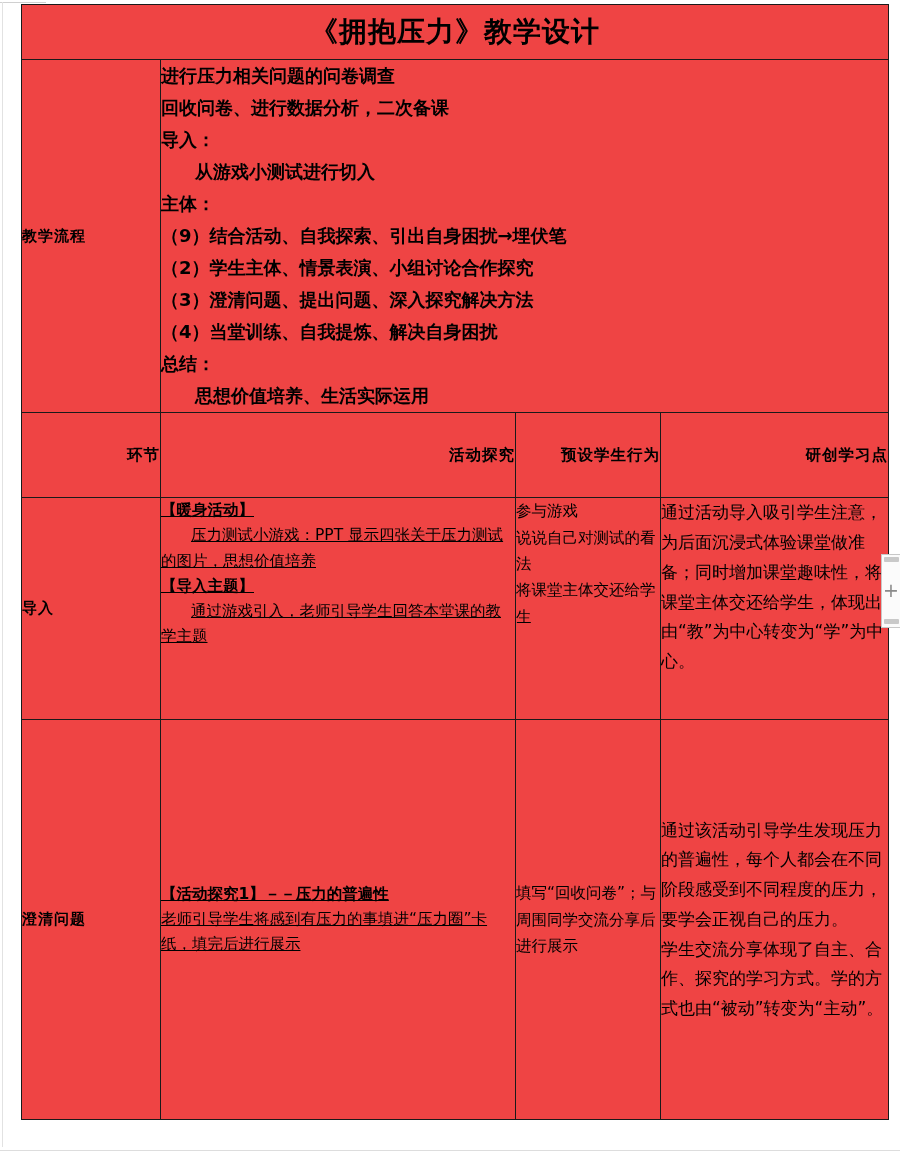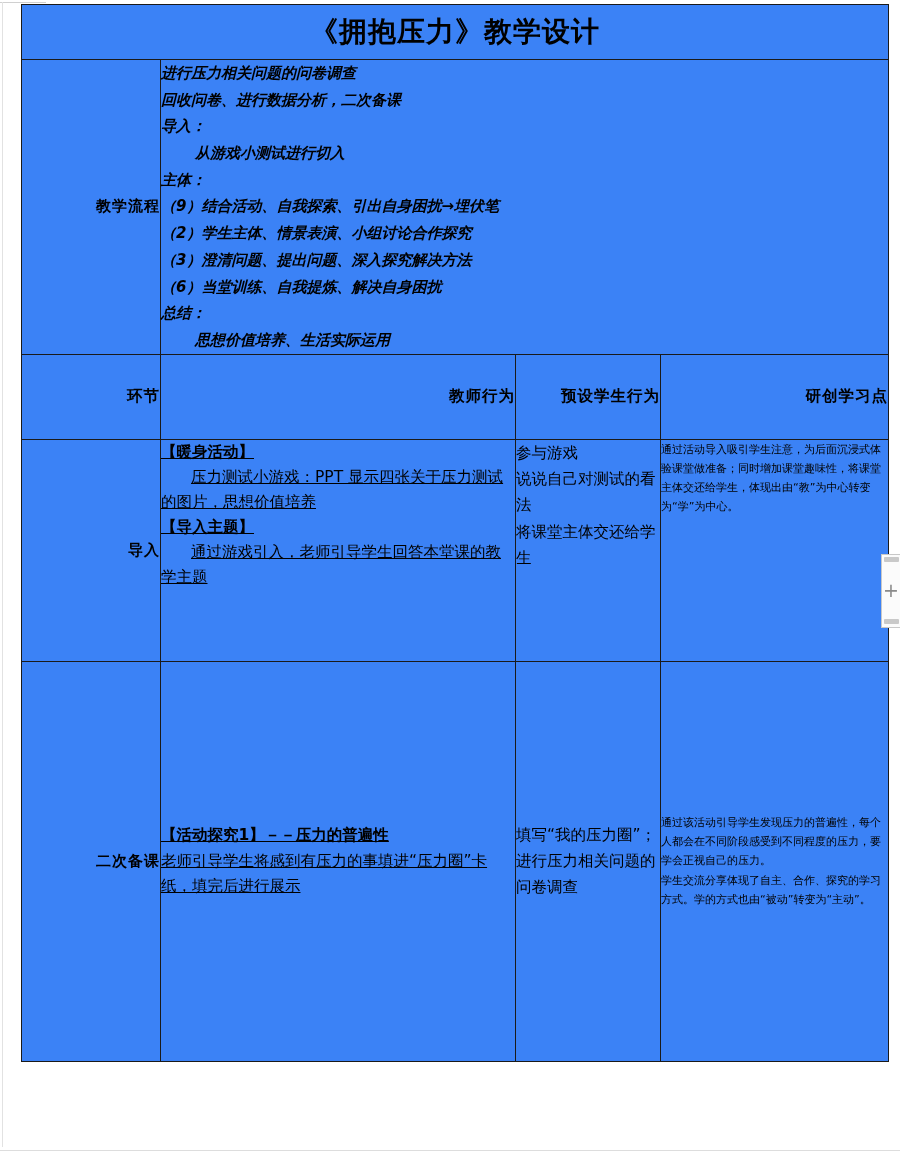--- a/index.html
+++ b/index.html
@@ -48,21 +48,21 @@
     left: 21px;
     top: 4px;
     width: 867px;
     border-collapse: collapse;
     table-layout: fixed;
   }
   .doc-table td {
     border: 1.6px solid #1a1a1a;
     padding: 0;
     vertical-align: top;
-    background: #3b82f6;
+    background: #ef4444;
   }
 
   
   col.c1 { width: 139px; }
   col.c2 { width: 355px; }
   col.c3 { width: 145px; }
   col.c4 { width: 228px; }
 
   
   .title-cell {
@@ -73,37 +73,36 @@
   .doc-title {
     font-family: "DejaVu Serif", "Liberation Serif", serif;
     font-weight: bold;
     font-size: 28px;
     letter-spacing: 1px;
     line-height: 1.1;
   }
 
   
   .rowlabel {
-    text-align: right;
+    text-align: left;
     vertical-align: middle !important;
     font-weight: bold;
     font-size: 15px;
     font-family: Liberation Sans, sans-serif;
     letter-spacing: 1px;
   }
   .flow-cell {
     padding: 8px 10px 10px 10px;
   }
   .flow-line {
     font-family: "DejaVu Sans", "Liberation Sans", sans-serif;
     font-weight: bold;
-    font-size: 15px;
+    font-size: 18px;
     line-height: 1.78;
     white-space: pre;
-    font-style: italic;
   }
   .flow-line.indent { padding-left: 34px; }
 
   
   .hdr-cell {
     height: 84px;
     text-align: right;
     vertical-align: middle !important;
     font-weight: bold;
     font-size: 15.5px;
@@ -128,21 +127,21 @@
     padding: 10px 6px 10px 8px;
     font-size: 15.5px;
     line-height: 1.7;
     font-family: "DejaVu Sans", "Liberation Sans", sans-serif;
   }
   .narrow-cell p { margin: 0; }
   .narrow-cell.mid { vertical-align: middle !important; }
 
   .note-cell {
     padding: 8px 8px 10px 9px;
-    font-size: 11px;
+    font-size: 17px;
     line-height: 1.75;
     font-family: "DejaVu Sans", "Liberation Sans", sans-serif;
   }
   .note-cell p { margin: 0; }
   .note-cell.mid { vertical-align: middle !important; margin-top: 44px; }
 
   .row-intro  { height: 222px; }
   .row-inquiry{ height: 400px; }
 
   
@@ -212,29 +211,29 @@
       <td class="rowlabel">教学流程</td>
       <td class="flow-cell" colspan="3">
         <div class="flow-line">进行压力相关问题的问卷调查</div>
         <div class="flow-line">回收问卷、进行数据分析，二次备课</div>
         <div class="flow-line">导入：</div>
         <div class="flow-line indent">从游戏小测试进行切入</div>
         <div class="flow-line">主体：</div>
         <div class="flow-line">（9）结合活动、自我探索、引出自身困扰→埋伏笔</div>
         <div class="flow-line">（2）学生主体、情景表演、小组讨论合作探究</div>
         <div class="flow-line">（3）澄清问题、提出问题、深入探究解决方法</div>
-        <div class="flow-line">（6）当堂训练、自我提炼、解决自身困扰</div>
+        <div class="flow-line">（4）当堂训练、自我提炼、解决自身困扰</div>
         <div class="flow-line">总结：</div>
         <div class="flow-line indent">思想价值培养、生活实际运用</div>
       </td>
     </tr>
 
     <tr>
       <td class="hdr-cell">环节</td>
-      <td class="hdr-cell">教师行为</td>
+      <td class="hdr-cell">活动探究</td>
       <td class="hdr-cell">预设学生行为</td>
       <td class="hdr-cell">研创学习点</td>
     </tr>
 
     <tr class="row-intro">
       <td class="rowlabel">导入</td>
       <td class="body-cell">
         <p class="bold">【暖身活动】</p>
         <p class="ind">压力测试小游戏：PPT 显示四张关于压力测试的图片，思想价值培养</p>
         <p class="bold">【导入主题】</p>
@@ -244,27 +243,27 @@
         <p>参与游戏</p>
         <p>说说自己对测试的看法</p>
         <p>将课堂主体交还给学生</p>
       </td>
       <td class="note-cell">
         <p>通过活动导入吸引学生注意，为后面沉浸式体验课堂做准备；同时增加课堂趣味性，将课堂主体交还给学生，体现出由“教”为中心转变为“学”为中心。</p>
       </td>
     </tr>
 
     <tr class="row-inquiry">
-      <td class="rowlabel">二次备课</td>
+      <td class="rowlabel">澄清问题</td>
       <td class="body-cell mid">
         <p class="bold">【活动探究1】－－压力的普遍性</p>
         <p>老师引导学生将感到有压力的事填进“压力圈”卡纸，填完后进行展示</p>
       </td>
       <td class="narrow-cell mid">
-        <p>填写“我的压力圈”；进行压力相关问题的问卷调查</p>
+        <p>填写“回收问卷”；与周围同学交流分享后进行展示</p>
       </td>
       <td class="note-cell mid">
         <p>通过该活动引导学生发现压力的普遍性，每个人都会在不同阶段感受到不同程度的压力，要学会正视自己的压力。</p>
         <p>学生交流分享体现了自主、合作、探究的学习方式。学的方式也由“被动”转变为“主动”。</p>
       </td>
     </tr>
 
   </tbody>
 </table>
 

